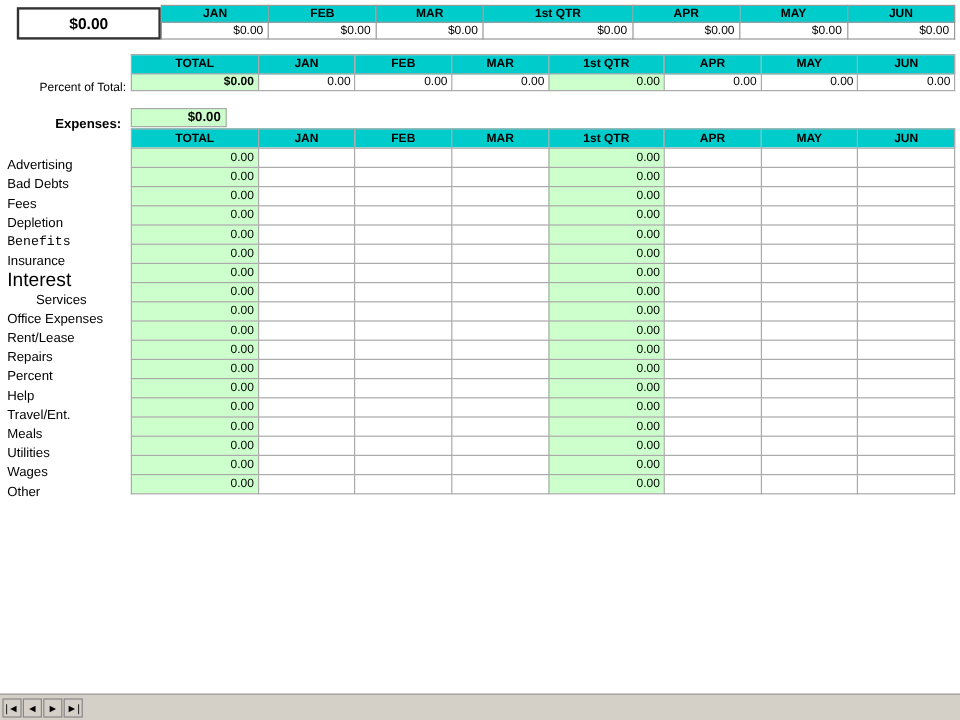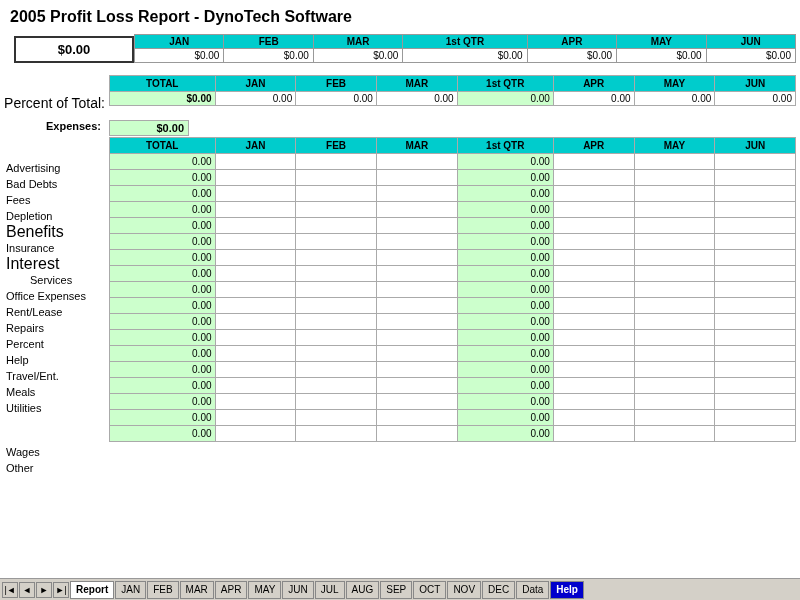--- a/index.html
+++ b/index.html
@@ -88,21 +88,21 @@
       height: 20px;
     }
     .income-label {
       font-weight: bold;
       font-size: 11px;
       text-align: right;
       padding-right: 4px;
       width: 100%;
     }
     .percent-label {
-      font-size: 14px;
+      font-size: 10px;
       padding-right: 4px;
       height: 16px;
       display: flex;
       align-items: center;
       justify-content: flex-end;
     }
     .expense-row-label {
       font-size: 11px;
       text-align: left;
       padding-left: 2px;
@@ -221,23 +221,20 @@
     }
     
     .exp-row td, .exp-row-left {
       height: 16px;
     }
   </style>
 </head>
 <body>
 
 <div class="window">
-  <div class="title-area">
-    <h1>2005 Profit Loss Report - DynoTech Software</h1>
-  </div>
 
   <div class="content-area">
 
     <div class="profit-section">
       <div style="width:130px; flex-shrink:0;">
         <div style="padding-left:10px; margin-top:2px;">
           <div class="profit-value-cell">$0.00</div>
         </div>
       </div>
       <div class="profit-right">
@@ -300,44 +297,44 @@
             <td colspan="8" style="height:14px; background:white; border:none;"></td>
           </tr>
         </tbody>
           </table>
       </div>
     </div>
 
     <div style="display:flex; align-items:flex-start;">
       <div style="width:105px; flex-shrink:0;">
 
-        <div style="display:flex; align-items:flex-start; height:20px; justify-content:flex-end; padding-right:4px;">
+        <div style="display:flex; align-items:flex-end; height:20px; justify-content:flex-end; padding-right:4px;">
           <span style="font-weight:bold; font-size:11px; margin-right:4px;">Expenses:</span>
         </div>
 
         <div style="height:20px;"></div>
 
         <div id="expense-labels-container">
         <div class="expense-row-label" style="height: 16px; font-size: 11px; padding-left: 2px; display: flex; align-items: center;">Advertising</div>
             <div class="expense-row-label" style="height: 16px; font-size: 11px; padding-left: 2px; display: flex; align-items: center;">Bad Debts</div>
             <div class="expense-row-label" style="height: 16px; font-size: 11px; padding-left: 2px; display: flex; align-items: center;">Fees</div>
             <div class="expense-row-label" style="height: 16px; font-size: 11px; padding-left: 2px; display: flex; align-items: center;">Depletion</div>
-            <div class="expense-row-label" style="height: 16px; font-size: 16px; padding-left: 2px; display: flex; align-items: center;">Benefits</div>
+            <div class="expense-row-label" style="height: 16px; font-size: 11px; padding-left: 2px; display: flex; align-items: center; font-family: Liberation Mono, monospace;">Benefits</div>
             <div class="expense-row-label" style="height: 16px; font-size: 11px; padding-left: 2px; display: flex; align-items: center;">Insurance</div>
             <div class="expense-row-label" style="height: 16px; font-size: 16px; padding-left: 2px; display: flex; align-items: center;">Interest</div>
             <div class="expense-row-label" style="height: 16px; font-size: 11px; padding-left: 2px; display: flex; align-items: center; margin-left: 24px;">Services</div>
             <div class="expense-row-label" style="height: 16px; font-size: 11px; padding-left: 2px; display: flex; align-items: center;">Office Expenses</div>
             <div class="expense-row-label" style="height: 16px; font-size: 11px; padding-left: 2px; display: flex; align-items: center;">Rent/Lease</div>
             <div class="expense-row-label" style="height: 16px; font-size: 11px; padding-left: 2px; display: flex; align-items: center;">Repairs</div>
             <div class="expense-row-label" style="height: 16px; font-size: 11px; padding-left: 2px; display: flex; align-items: center;">Percent</div>
             <div class="expense-row-label" style="height: 16px; font-size: 11px; padding-left: 2px; display: flex; align-items: center;">Help</div>
             <div class="expense-row-label" style="height: 16px; font-size: 11px; padding-left: 2px; display: flex; align-items: center;">Travel/Ent.</div>
             <div class="expense-row-label" style="height: 16px; font-size: 11px; padding-left: 2px; display: flex; align-items: center;">Meals</div>
             <div class="expense-row-label" style="height: 16px; font-size: 11px; padding-left: 2px; display: flex; align-items: center;">Utilities</div>
-            <div class="expense-row-label" style="height: 16px; font-size: 11px; padding-left: 2px; display: flex; align-items: center; margin-top: 28px;">Wages</div>
+            <div class="expense-row-label" style="height: 16px; font-size: 11px; padding-left: 2px; display: flex; align-items: center;">Wages</div>
             <div class="expense-row-label" style="height: 16px; font-size: 11px; padding-left: 2px; display: flex; align-items: center;">Other</div>
           </div>
       </div>
       <div style="flex:1;">
 
         <div style="display:flex; align-items:center; margin-bottom:1px;">
           <div class="expenses-total-box">$0.00</div>
         </div>
         <table class="expenses-table">
           <thead>
@@ -537,31 +534,14 @@
         </table>
       </div>
     </div>
   </div>
 
   <div class="tab-bar">
     <div class="nav-arrow">|◄</div>
     <div class="nav-arrow">◄</div>
     <div class="nav-arrow">►</div>
     <div class="nav-arrow">►|</div>
-    <div id="tabs-container" style="display:flex;">
-    <div class="tab active">Report</div>
-        <div class="tab">JAN</div>
-        <div class="tab">FEB</div>
-        <div class="tab">MAR</div>
-        <div class="tab">APR</div>
-        <div class="tab">MAY</div>
-        <div class="tab">JUN</div>
-        <div class="tab">JUL</div>
-        <div class="tab">AUG</div>
-        <div class="tab">SEP</div>
-        <div class="tab">OCT</div>
-        <div class="tab">NOV</div>
-        <div class="tab">DEC</div>
-        <div class="tab">Data</div>
-        <div class="tab help-tab">Help</div>
-      </div>
   </div>
 </div>
 
 </body></html>

